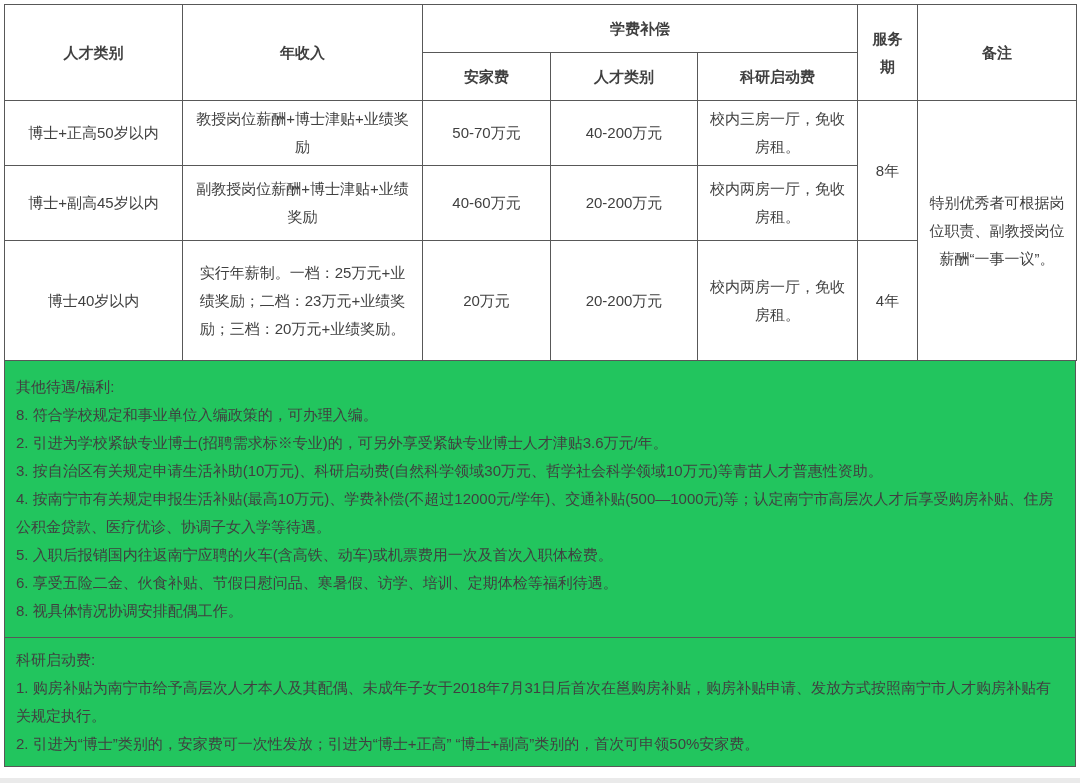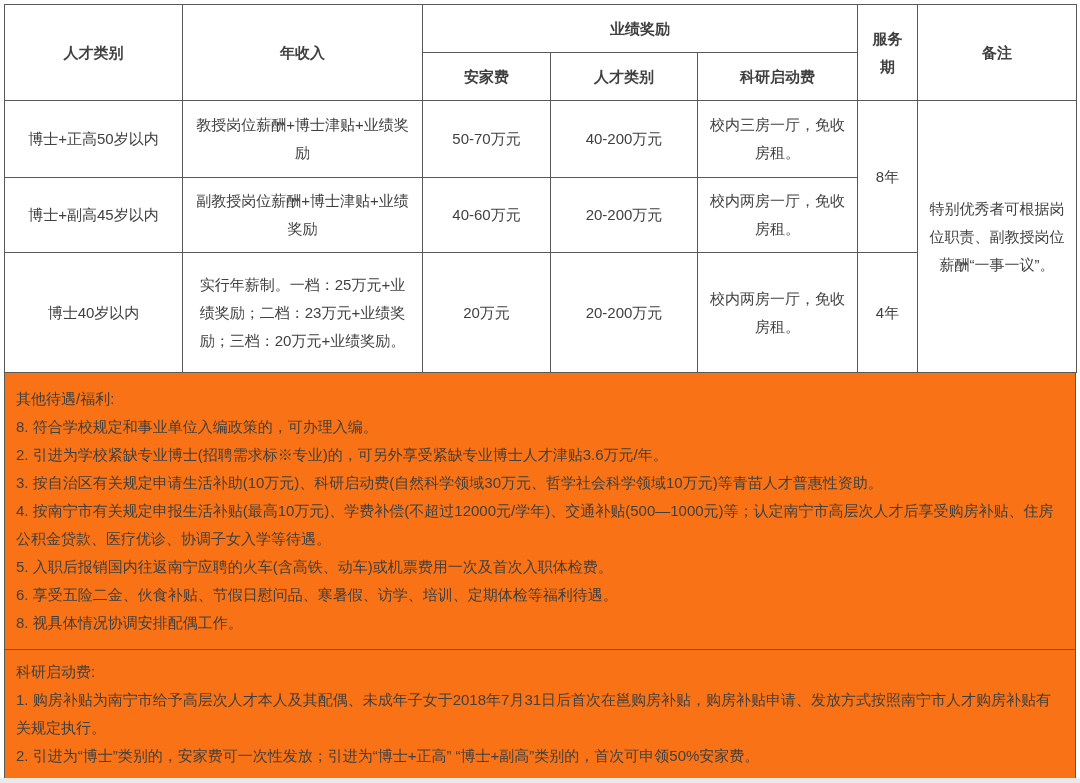--- a/index.html
+++ b/index.html
@@ -32,31 +32,31 @@
     font-size: 15px;
     line-height: 28px;
     padding: 4px 10px;
     font-weight: normal;
     color: #404040;
     overflow: hidden;
   }
   table.benefits th { font-weight: bold; }
   tr.hrow1 { height: 48px; }
   tr.hrow2 { height: 48px; }
-  tr.drow1 { height: 77px; }
+  tr.drow1 { height: 65px; }
   tr.drow2 { height: 75px; }
   tr.drow3 { height: 120px; }
   .note-box {
     border: 1px solid #585858;
     margin-top: -1px;
     padding: 12px 11px;
     font-size: 15px;
     line-height: 28px;
     color: #404040;
-    background: #f97316;
+    background: #22c55e;
   }
   .note-box.second { padding-top: 8px; padding-bottom: 8px; }
   .note-box p { margin: 0; }
   .bottom-strip {
     position: absolute;
     left: 0; top: 778px;
     width: 1080px; height: 5px;
     background: #eaeaea;
   }
 </style>
@@ -73,21 +73,21 @@
           <col style="width:128px">
         <col style="width:147px">
           <col style="width:160px">
           <col style="width:60px">
         <col style="width:159px">
       </colgroup>
       <thead>
         <tr class="hrow1">
           <th rowspan="2">人才类别</th>
           <th rowspan="2">年收入</th>
-          <th colspan="3">业绩奖励</th>
+          <th colspan="3">学费补偿</th>
           <th rowspan="2">服务期</th>
           <th rowspan="2">备注</th>
         </tr>
         <tr class="hrow2">
           <th>安家费</th>
           <th>人才类别</th>
           <th>科研启动费</th>
         </tr>
       </thead>
       <tbody>

